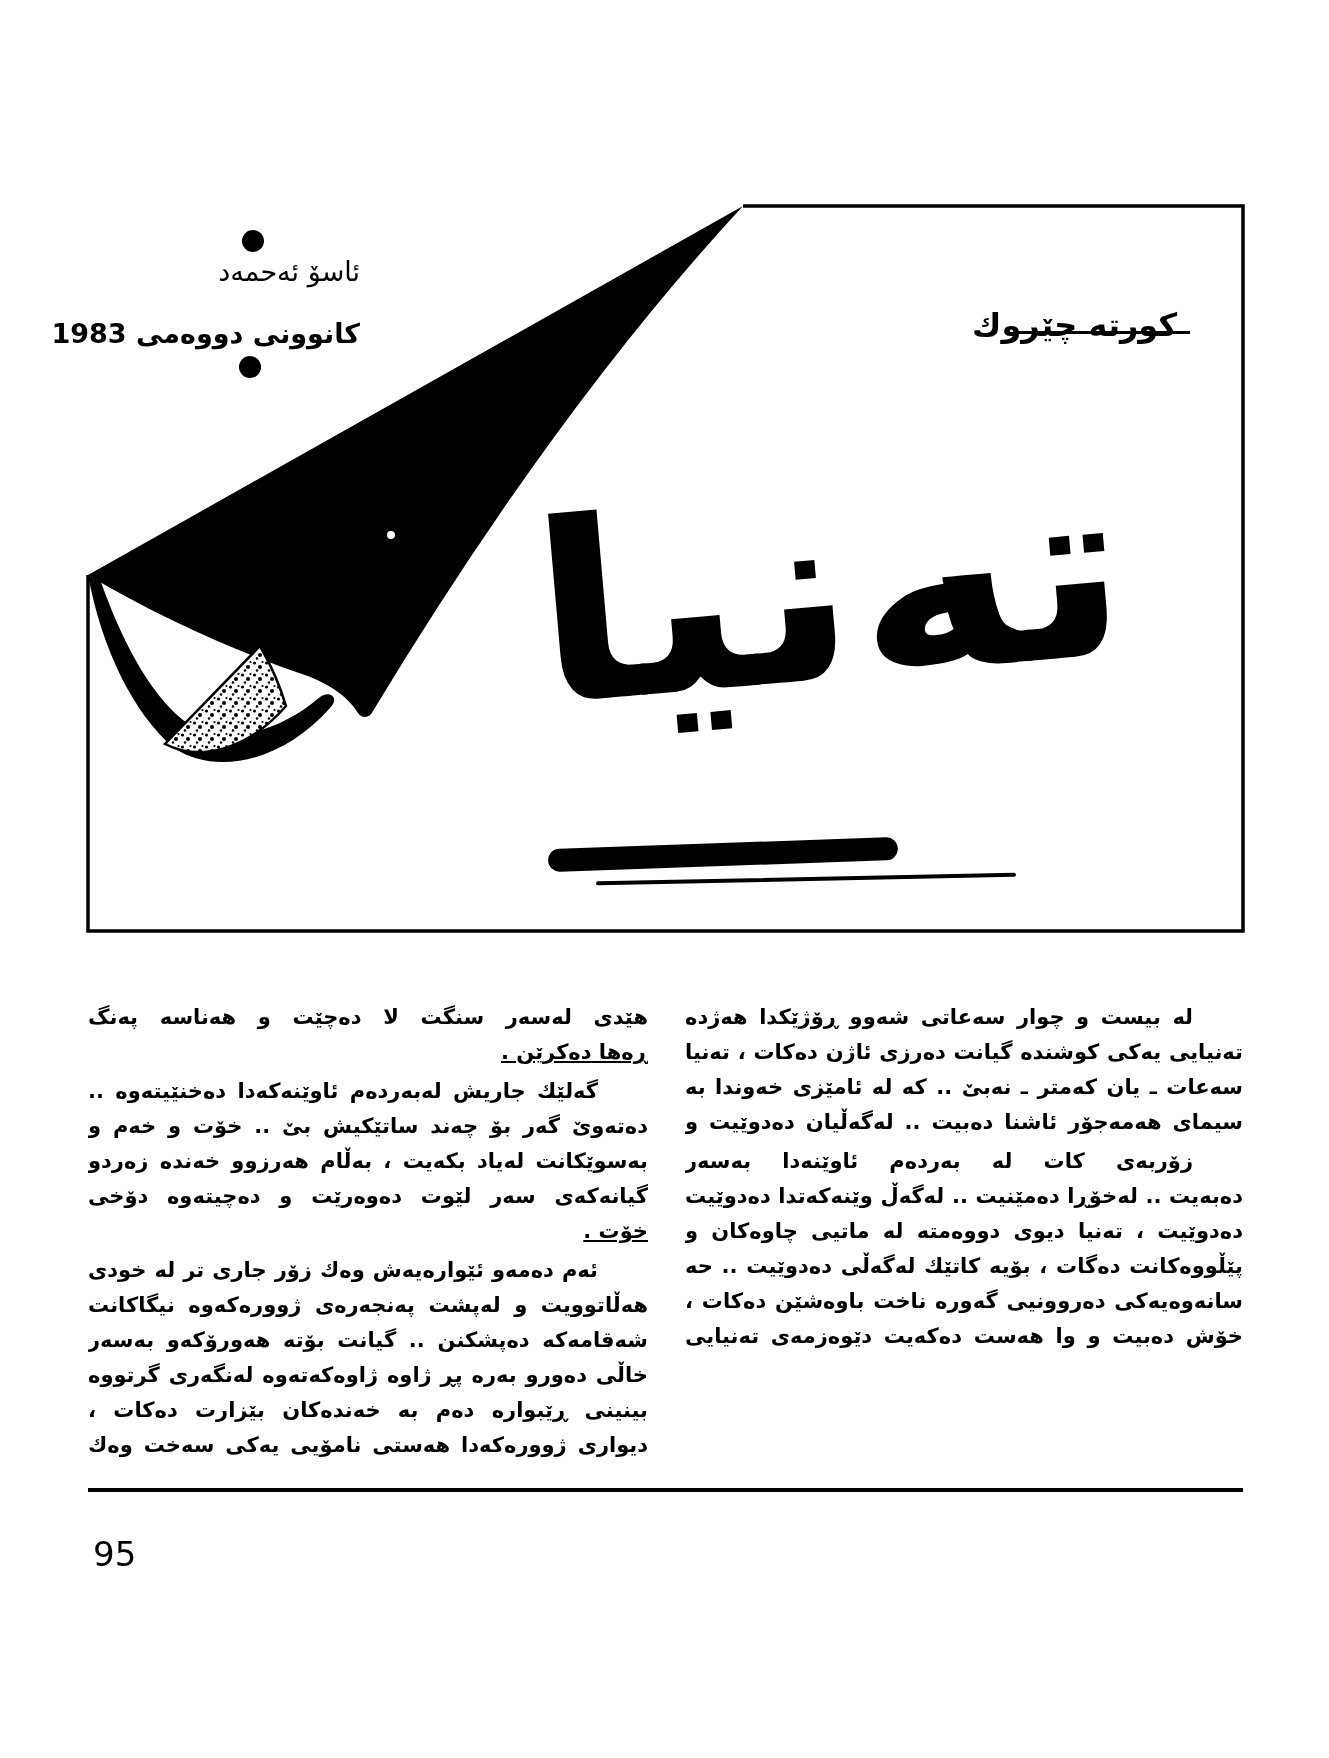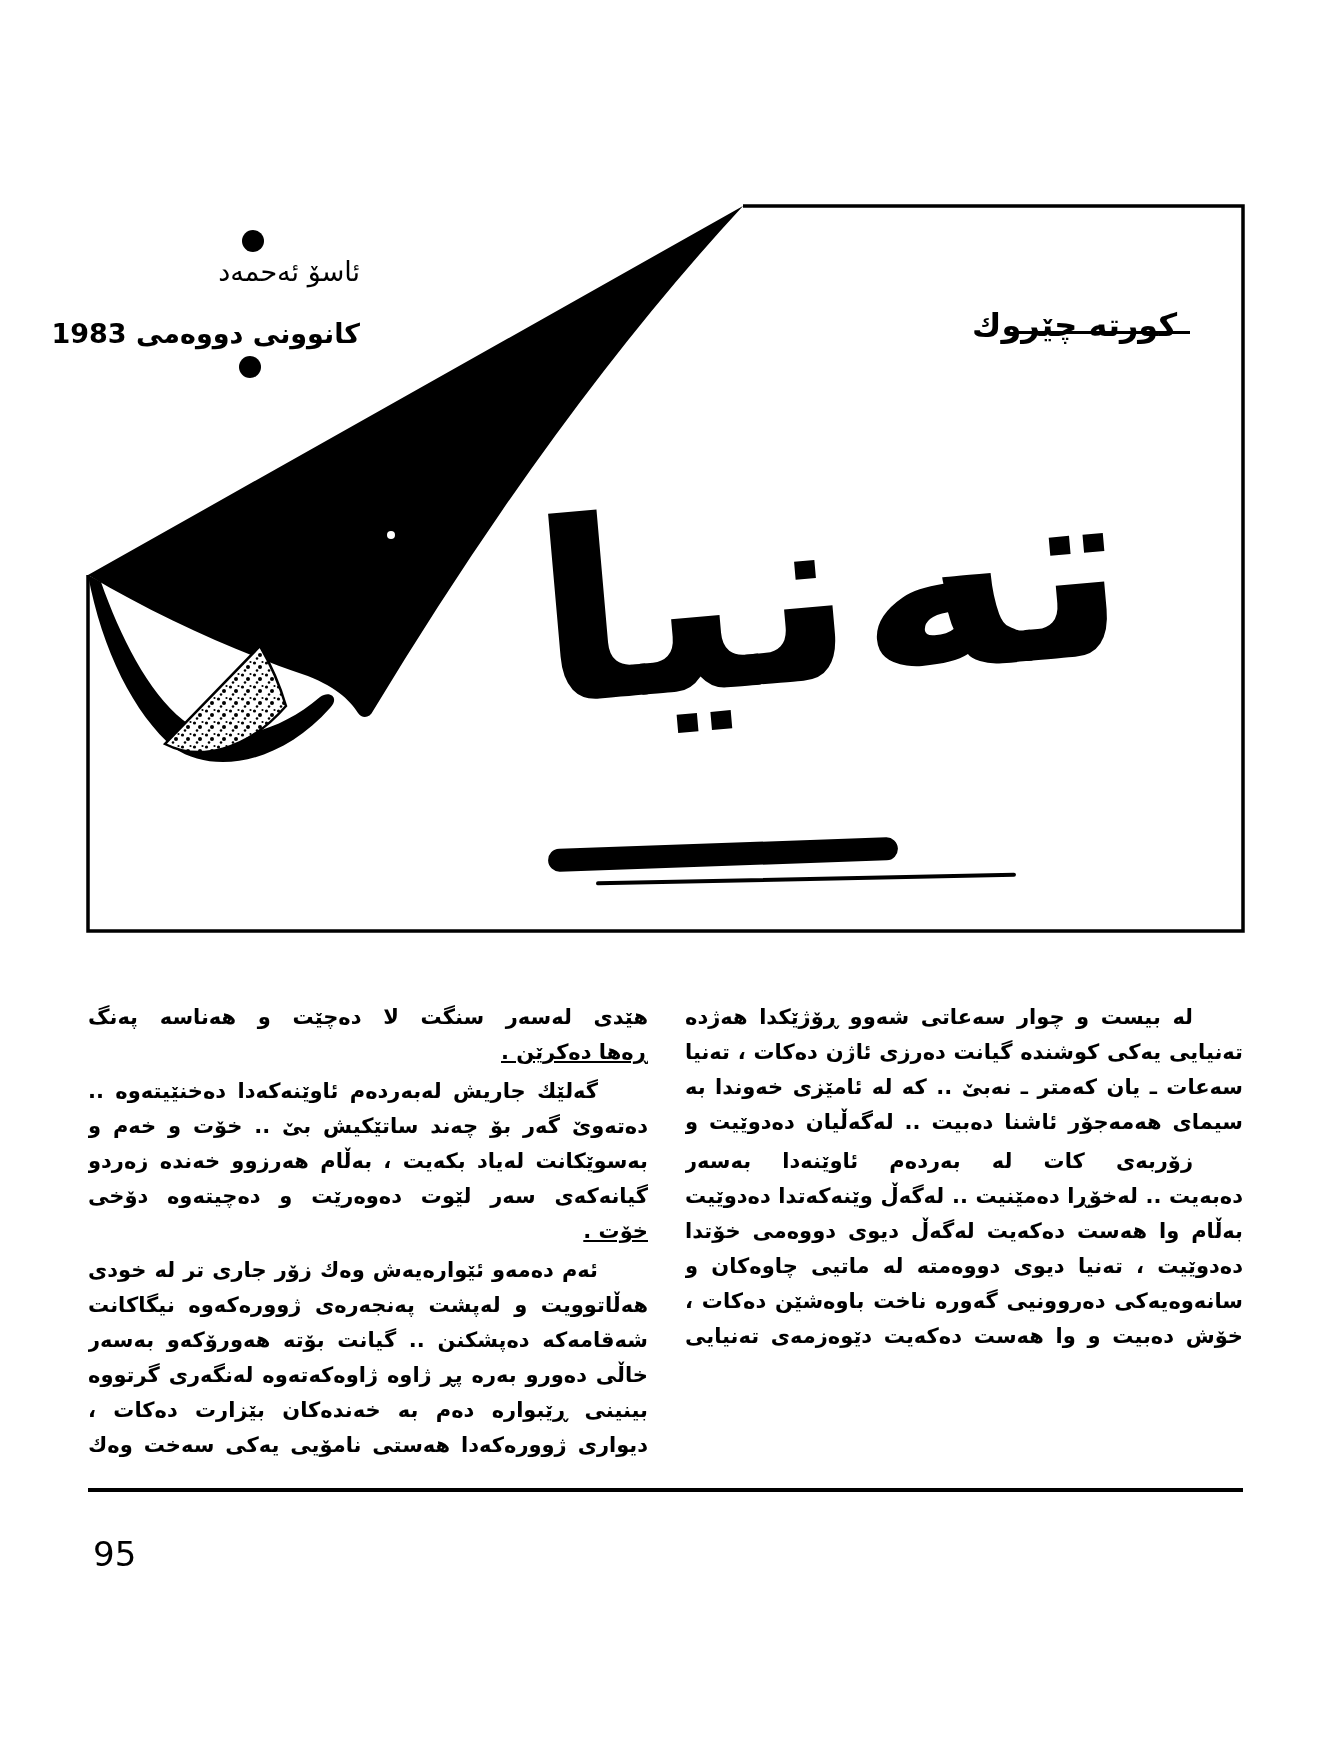--- a/index.html
+++ b/index.html
@@ -99,22 +99,22 @@
   <div class="column column-right">
       <div class="para">
         <div class="tline firstline-indent">لە بیست و چوار سەعاتی شەوو ڕۆژێكدا هەژدە سەعاتی</div>
         <div class="tline">تەنیایی یەكی كوشندە گیانت دەرزی ئاژن دەكات ، تەنیا شەش</div>
         <div class="tline">سەعات ـ یان كەمتر ـ نەبێ .. كە لە ئامێزی خەوندا بە دەیان</div>
         <div class="tline">سیمای هەمەجۆر ئاشنا دەبیت .. لەگەڵیان دەدوێیت و سەما</div>
       </div>
       <div class="para">
         <div class="tline firstline-indent">زۆربەی كات لە بەردەم ئاوێنەدا بەسەر</div>
         <div class="tline">دەبەیت .. لەخۆڕا دەمێنیت .. لەگەڵ وێنەكەتدا دەدوێیت ،</div>
-        <div class="tline">بەڵام وا هەست دەكەیت لەگەڵ دیوی دووەمی خۆتدا</div>
         <div class="tline">دەدوێیت ، تەنیا دیوی دووەمتە لە ماتیی چاوەكان و قورسیی</div>
+        <div class="tline">پێڵووەكانت دەگات ، بۆیە كاتێك لەگەڵی دەدوێیت .. حە</div>
         <div class="tline">سانەوەیەكی دەروونیی گەورە ناخت باوەشێن دەكات ، كەیف</div>
         <div class="tline">خۆش دەبیت و وا هەست دەكەیت دێوەزمەی تەنیایی هێدی</div>
       </div>
     </div>
 
   <div class="column column-left">
   <div class="para">
         <div class="tline">هێدی لەسەر سنگت لا دەچێت و هەناسە پەنگ خوواردوەكانت</div>
         <div class="tline lastline-right">ڕەها دەكرێن .</div>
       </div>

